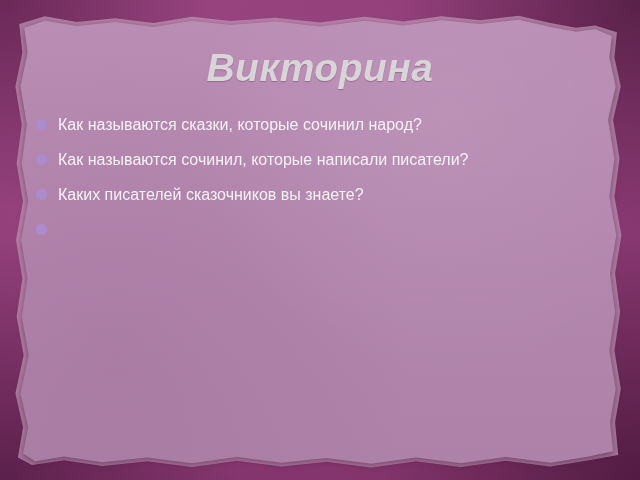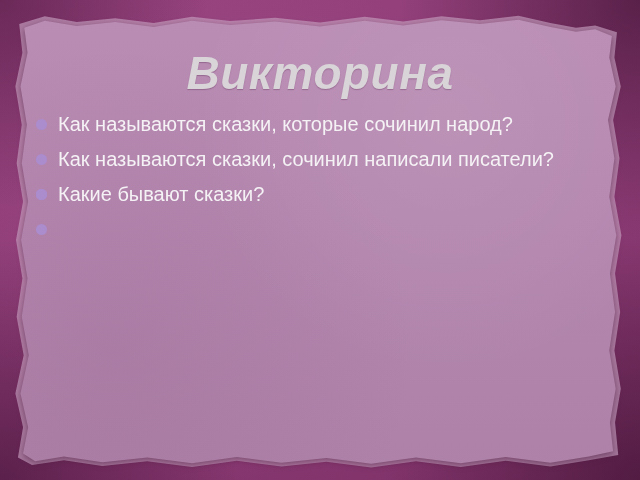--- a/index.html
+++ b/index.html
@@ -66,21 +66,21 @@
       4.3% 58%, 3.3% 50%, 4.4% 42%, 3.4% 34%, 4.2% 26%, 3.2% 18%, 4.3% 11%
     );
   }
 
   .title {
     position: absolute;
     top: 46px;
     left: 0;
     width: 100%;
     text-align: center;
-    font-size: 46px;
+    font-size: 39px;
     font-weight: bold;
     font-style: italic;
     color: var(--title-text);
     letter-spacing: 0.5px;
     text-shadow: 0 1px 1px rgba(90, 40, 80, 0.35);
   }
 
   .question-list {
     position: absolute;
     top: 109px;
@@ -88,21 +88,21 @@
     width: 552px;
     margin: 0;
     padding: 0;
     list-style: none;
   }
 
   .question-item {
     position: relative;
     padding-left: 22px;
     margin-bottom: 4px;
-    font-size: 20px;
+    font-size: 16px;
     line-height: 31px;
     color: var(--body-text);
   }
 
   .bullet {
     position: absolute;
     left: 0;
     top: 10px;
     width: 11px;
     height: 11px;
@@ -121,29 +121,26 @@
 
   <div class="title">Викторина</div>
 
   <ul class="question-list">
       <li class="question-item">
     <span class="bullet"></span>
     <span class="q-text">Как называются сказки, которые сочинил народ?</span>
   </li>
       <li class="question-item">
     <span class="bullet"></span>
-    <span class="q-text">Как называются сказки, сочинил написали писатели?</span>
+    <span class="q-text">Как называются сочинил, которые написали писатели?</span>
   </li>
       <li class="question-item">
     <span class="bullet"></span>
+    <span class="q-text">Каких писателей сказочников вы знаете?</span>
   </li>
       <li class="question-item">
     <span class="bullet"></span>
-  </li>
-      <li class="question-item">
-    <span class="bullet"></span>
-    <span class="q-text">Какие бывают сказки?</span>
   </li>
       <li class="question-item">
     <span class="bullet"></span>
   </li>
     </ul>
 </div>
 
 </body></html>

